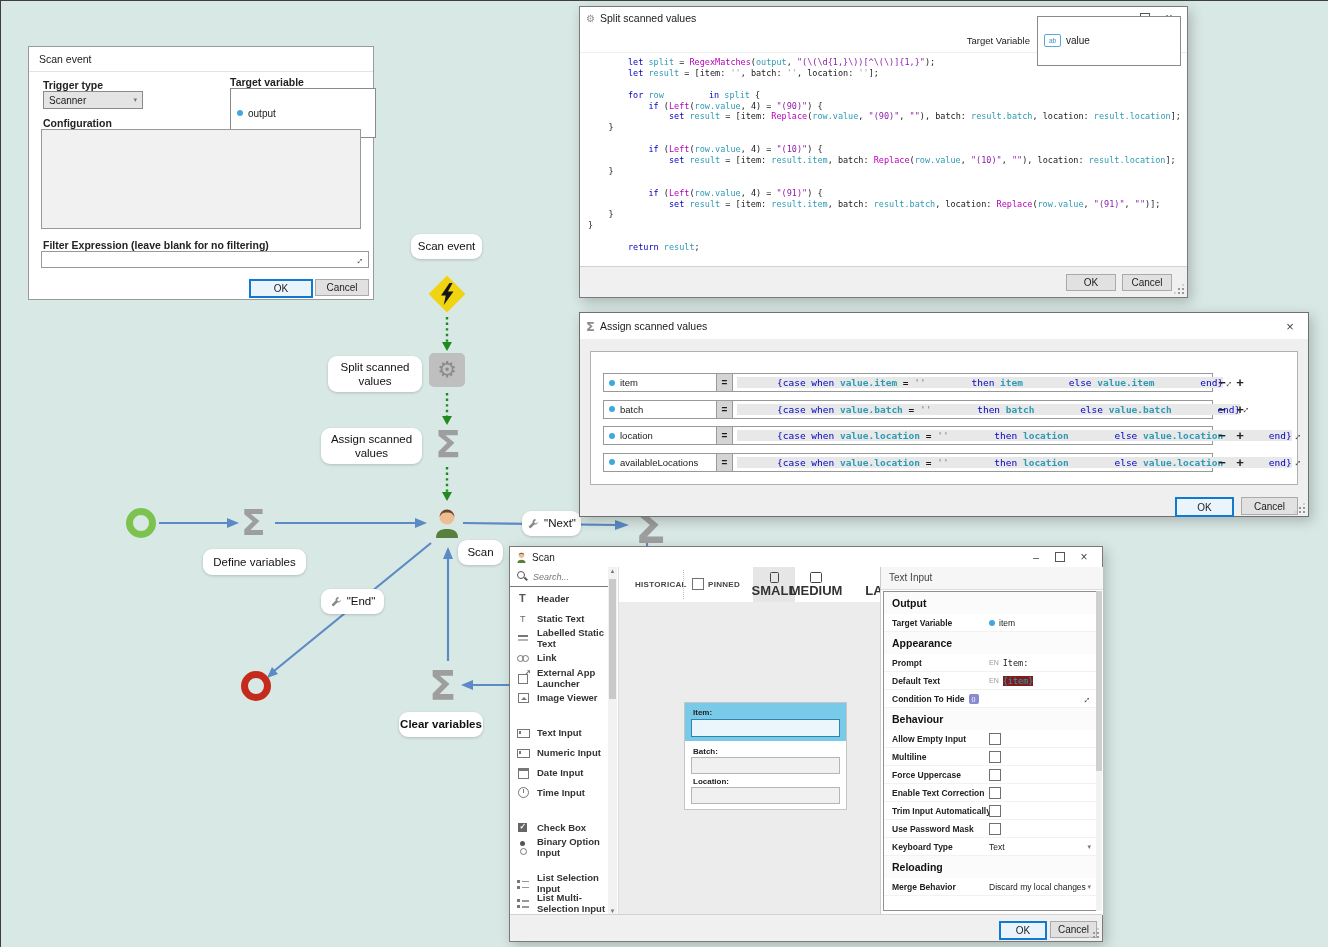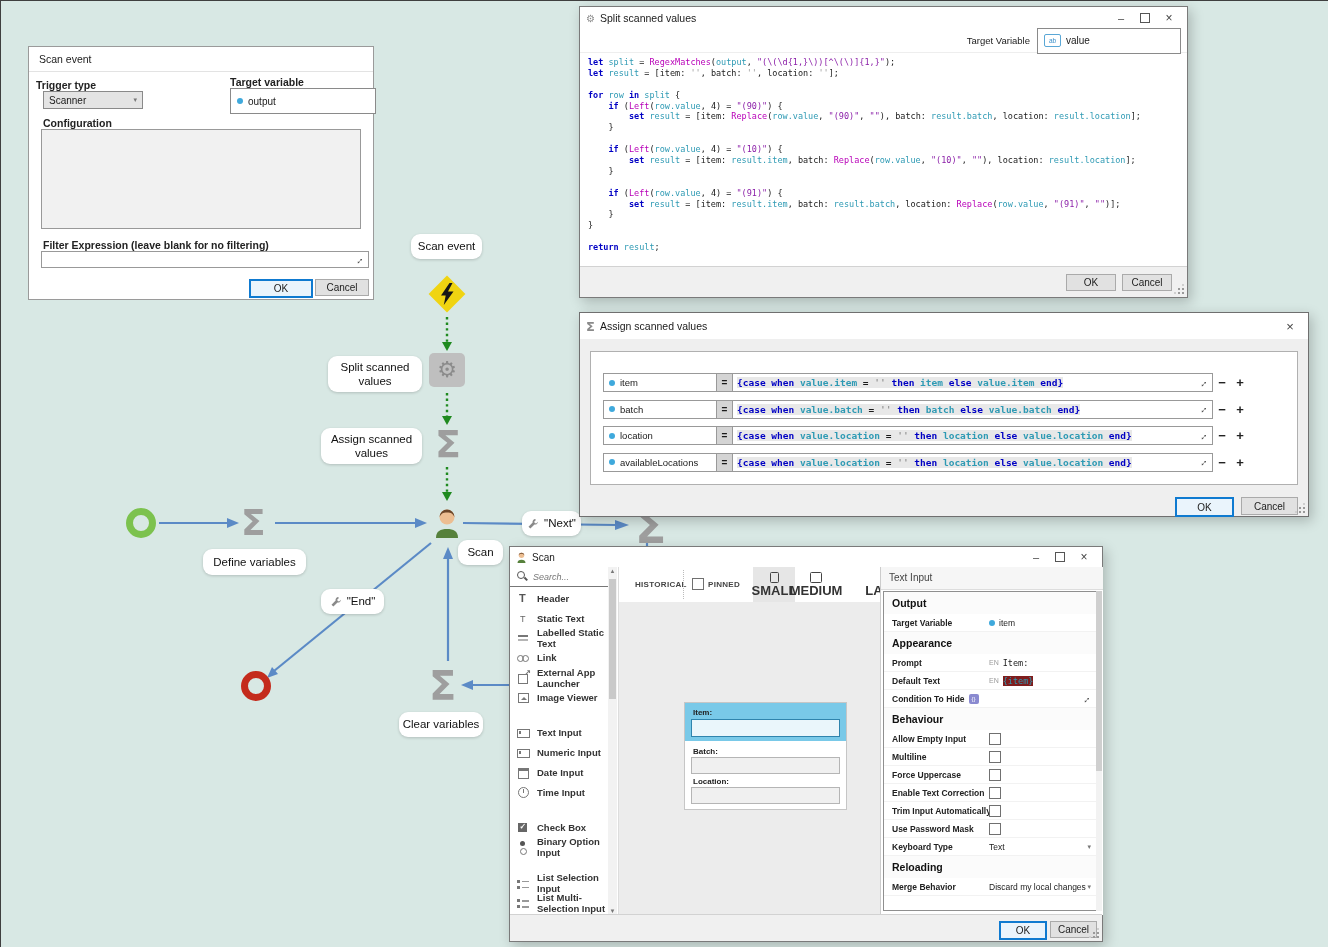--- a/index.html
+++ b/index.html
@@ -35,29 +35,29 @@
   .botbar{position:absolute;left:0;right:0;bottom:0;background:#f0f0f0;border-top:1px solid #d2d2d2;}
   .bluedot{display:inline-block;width:6px;height:6px;border-radius:50%;background:#3fa9dc;flex:0 0 6px;}
   .expand-ic{display:inline-block;transform:rotate(-45deg);font-size:10px;color:#444;line-height:1;}
   .expand-ic::before{content:"\2194";}
   .caret{color:#777;font-size:7px;}
   
   .lab{position:absolute;font-weight:600;font-size:10.5px;color:#222;}
   .combo{position:absolute;background:#e4e4e4;border:1px solid #8a8a8a;display:flex;align-items:center;
          justify-content:space-between;padding:0 5px;font-size:10px;}
   .varbox{position:absolute;background:#fff;border:1px solid #8a8a8a;display:flex;align-items:center;
-          gap:5px;padding:4px 6px;font-size:10px;}
+          gap:5px;padding:16px 6px;font-size:10px;}
   .bigbox{position:absolute;background:#f1f1f1;border:1px solid #999;}
   .filterbox{position:absolute;background:#fff;border:1px solid #999;display:flex;align-items:center;
              justify-content:flex-end;padding:0 4px;}
   
   .code{position:absolute;font-family:"DejaVu Sans Mono",monospace;font-size:8.5px;line-height:10.9px;
         white-space:pre;}
   .cl{height:10.9px;}
-  .c-k{color:#0000c4;font-weight:bold;}
+  .c-k{color:#0000c4;font-weight:normal;margin-left:40px;}
   .c-f{color:#b800b8;}
   .c-v{color:#2e9ab4;}
   .c-s{color:#8b1fa8;}
   .c-e{color:#9a9a9a;}
   .c-p{color:#1a1a1a;}
   .abc-ic{width:15px;height:11px;border:1px solid #5aa7d6;border-radius:2px;color:#3a8fc9;
           font-size:6.5px;display:flex;align-items:center;justify-content:center;flex:0 0 15px;}
   
   .as-body{position:absolute;left:0;right:0;top:26px;bottom:0;background:#efefef;}
   .as-group{position:absolute;left:10px;top:12px;width:706px;height:132px;background:#fff;
@@ -207,40 +207,40 @@
     <path d="M4 33c0-7 4.5-9 11-9s11 2 11 9z" fill="#56813c"></path>
     <circle cx="15" cy="12" r="7.5" fill="#ecbe92"></circle>
     <path d="M7.5 12a7.5 7.5 0 0 1 15 0c-1.6-3.4-3.2-4.6-7.5-4.6s-5.9 1.2-7.5 4.6z" fill="#6b4629"></path>
   </svg>
 
   <div class="flow-pill" style="left:410px;top:233px;width:71px;height:25px;">Scan event</div>
   <div class="flow-pill" style="left:327px;top:355px;width:94px;height:36px;">Split scanned values</div>
   <div class="flow-pill" style="left:320px;top:427px;width:101px;height:36px;">Assign scanned values</div>
   <div class="flow-pill" style="left:202px;top:548px;width:103px;height:26px;">Define variables</div>
   <div class="flow-pill" style="left:457px;top:539px;width:45px;height:25px;">Scan</div>
-  <div class="flow-pill" style="left:398px;top:711px;width:84px;height:25px;">Clear variables</div>
+  <div class="flow-pill" style="left:398px;top:711px;width:84px;height:25px;font-weight:bold;">Clear variables</div>
 
   <div class="edge-pill" style="left:521px;top:510px;width:59px;height:25px;">
     <svg width="12" height="12" viewBox="0 0 16 16">
         <path d="M11 1.5a3.6 3.6 0 0 0-3.5 4.5L2 11.5 4.5 14l5.5-5.5A3.6 3.6 0 0 0 14.5 5l-2.3 2.3-2-.5-.5-2L12 2.5z" fill="#8a8a8a"></path>
       </svg>
     <span>"Next"</span>
   </div>
   <div class="edge-pill" style="left:320px;top:588px;width:63px;height:25px;">
     <svg width="12" height="12" viewBox="0 0 16 16">
         <path d="M11 1.5a3.6 3.6 0 0 0-3.5 4.5L2 11.5 4.5 14l5.5-5.5A3.6 3.6 0 0 0 14.5 5l-2.3 2.3-2-.5-.5-2L12 2.5z" fill="#8a8a8a"></path>
       </svg>
     <span>"End"</span>
   </div>
 
   <div class="win" style="left:27px;top:45px;width:344px;height:252px;z-index:3;box-shadow:none;border-color:#9a9a9a;">
     <div class="tbar" style="border-bottom:1px solid #e3e3e3;height:24px;">
       <span class="title" style="margin-left:4px;">Scan event</span>
     </div>
-    <span class="lab" style="left:7px;top:32px;">Trigger type</span>
+    <span class="lab" style="left:14px;top:32px;">Trigger type</span>
     <div class="combo" style="left:14px;top:44px;width:88px;height:16px;">
       <span>Scanner</span>
       <span class="caret">▾</span>
     </div>
     <span class="lab" style="left:201px;top:29px;">Target variable</span>
     <div class="varbox" style="left:201px;top:41px;width:132px;height:16px;">
       <span class="bluedot"></span>
       <span>output</span>
     </div>
     <span class="lab" style="left:14px;top:70px;">Configuration</span>

